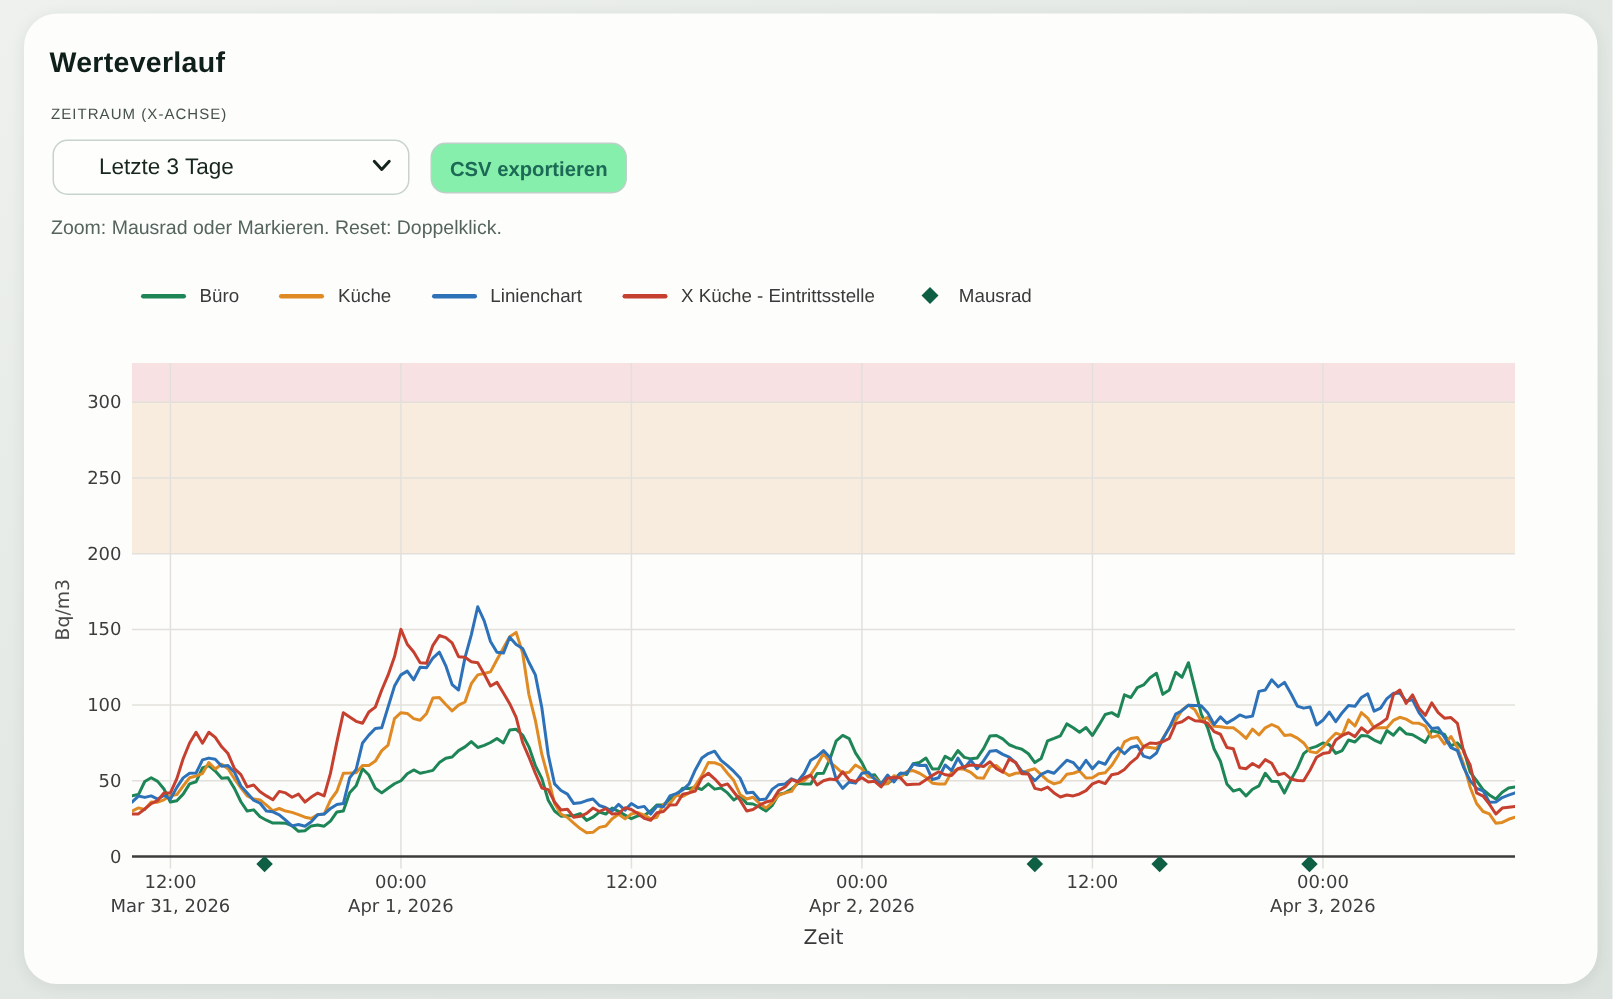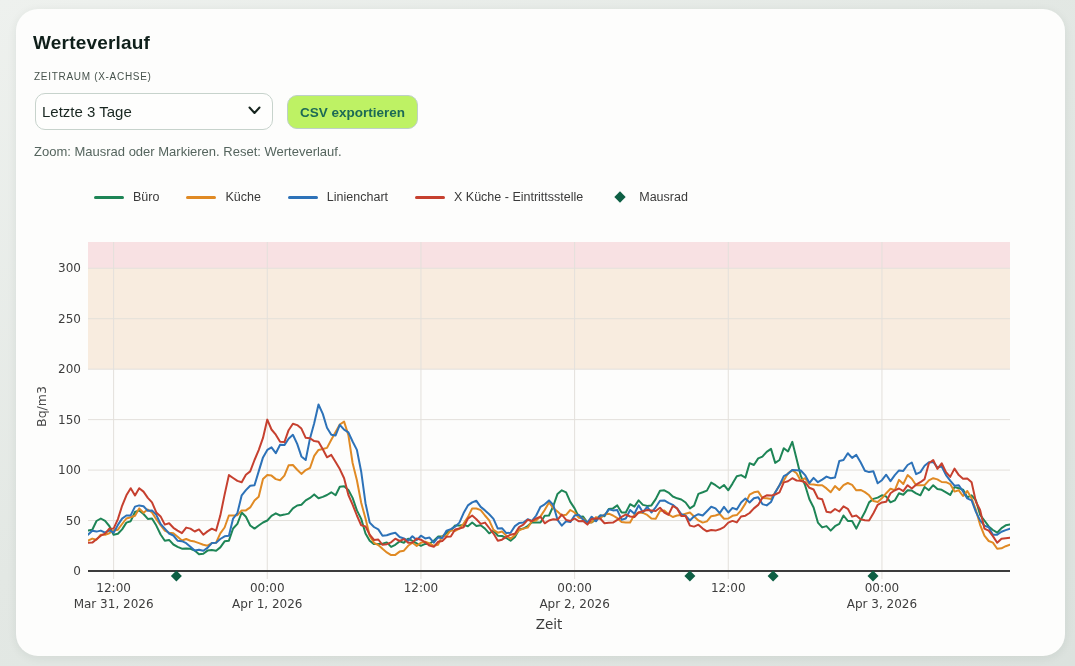--- a/index.html
+++ b/index.html
@@ -21,29 +21,29 @@
     position:absolute;right:16px;top:28px;
     font-size:13.5px;color:#6e7c76;
   }
   .field-label{
     position:absolute;left:18px;top:62px;
     font-size:10px;font-weight:400;letter-spacing:.7px;color:#46524c;
   }
   .select-wrap{position:absolute;left:19px;top:84px;width:238px;height:37px;}
   .select-wrap select{
     -webkit-appearance:none;appearance:none;
-    width:100%;height:100%;padding:0 30px 0 6px;
+    width:100%;height:100%;padding:0 30px 0 30px;
     border:1px solid #c7d3cc;border-radius:10px;background:#fefefd;
     font-family:"Liberation Sans",sans-serif;font-size:15px;color:#182620;
     outline:none;
   }
   .chev{position:absolute;right:12px;top:13px;pointer-events:none;line-height:0;}
   .export-btn{
     position:absolute;left:271px;top:86px;width:131px;height:34px;
-    border:1px solid #bed0c8;border-radius:10px;background:#bef264;
+    border:1px solid #bed0c8;border-radius:10px;background:#86efac;
     font-family:"Liberation Sans",sans-serif;
     font-size:13.5px;font-weight:700;color:#1c6a55;cursor:pointer;
   }
   .hint{
     position:absolute;left:18px;top:135px;
     font-size:13px;color:#55655e;
   }
   #legend{
     position:absolute;left:78px;top:179px;height:18px;
     display:flex;align-items:center;gap:27px;
@@ -65,21 +65,21 @@
     <select id="range-select"><option>Letzte 3 Tage</option></select>
     <span class="chev">
       <svg width="13" height="9" viewBox="0 0 13 9">
           <polyline points="1.5,1.5 6.5,7 11.5,1.5" fill="none" stroke="#16241e" stroke-width="2" stroke-linecap="round" stroke-linejoin="round"></polyline>
         </svg>
     </span>
   </div>
 
   <button class="export-btn">CSV exportieren</button>
 
-  <div class="hint">Zoom: Mausrad oder Markieren. Reset: Werteverlauf.</div>
+  <div class="hint">Zoom: Mausrad oder Markieren. Reset: Doppelklick.</div>
 
   <div id="legend">
       <span class="li">
         <span class="sw" style="background: rgb(30, 133, 86);"></span>
         <span class="lt">Büro</span>
       </span>
       <span class="li">
         <span class="sw" style="background: rgb(224, 138, 36);"></span>
         <span class="lt">Küche</span>
       </span>

